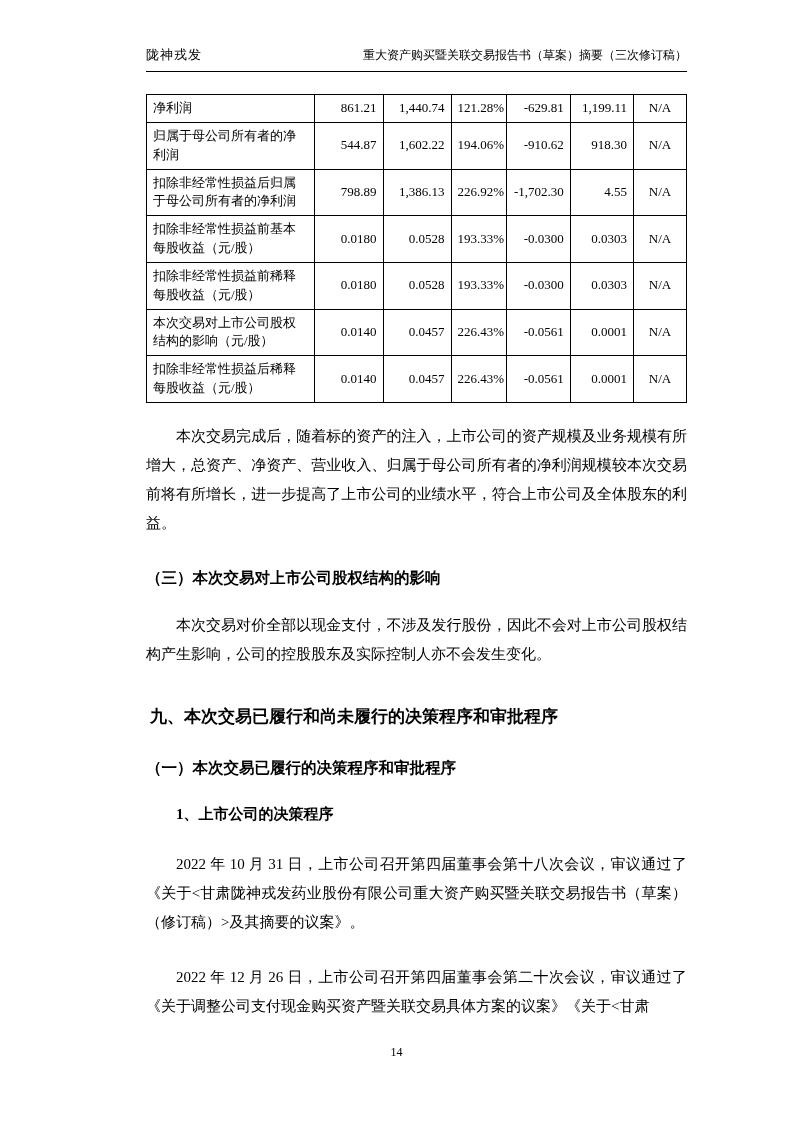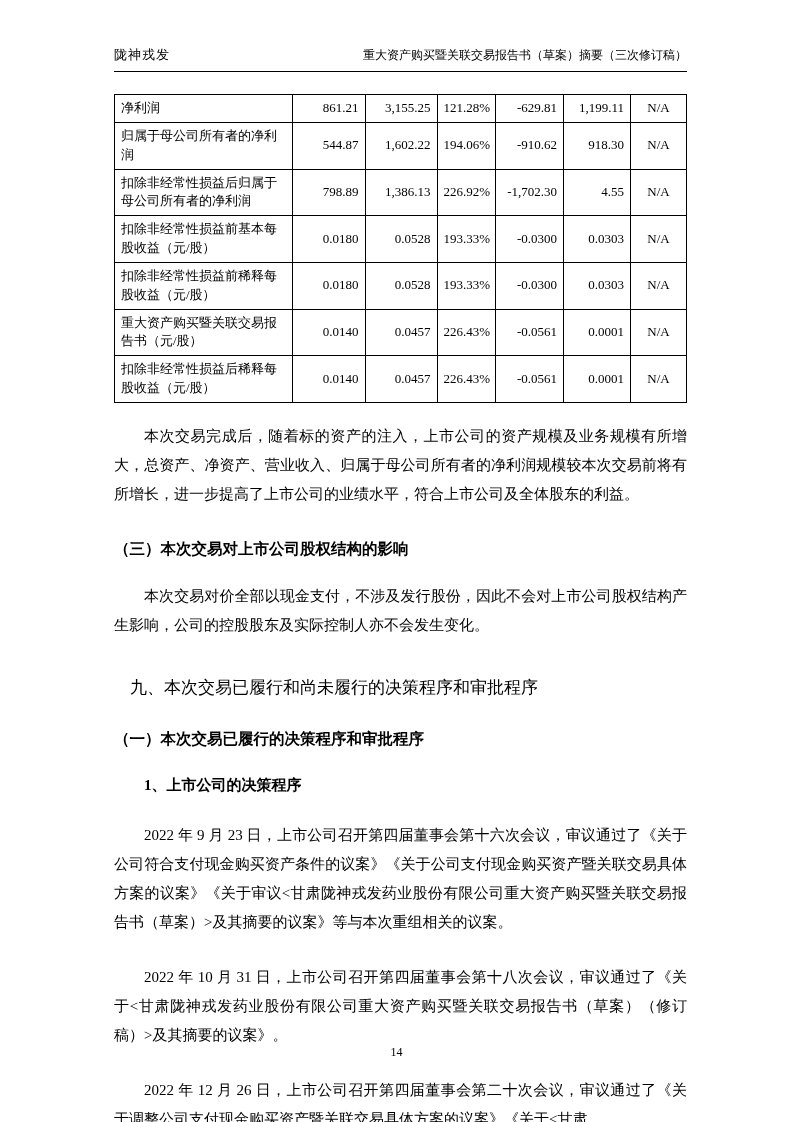--- a/index.html
+++ b/index.html
@@ -6,20 +6,21 @@
   html, body { margin: 0; padding: 0; background: #e8e8e8; }
   .page {
     position: relative;
     width: 793px;
     height: 1122px;
     margin: 0 auto;
     background: #ffffff;
     font-family: "Liberation Serif", "DejaVu Serif", serif;
     color: #000;
     overflow: hidden;
+    padding-left: 32px;
   }
   .content {
     padding: 46px 106px 0 114px;
   }
   
   .doc-header {
     display: flex;
     justify-content: space-between;
     align-items: flex-end;
     border-bottom: 1px solid #000;
@@ -55,23 +56,23 @@
     margin: 19px 0;
   }
   .h-sub {
     font-family: "Liberation Sans", "DejaVu Sans", sans-serif;
     font-weight: bold;
     font-size: 15.5px;
     margin: 30px 0 22px 0;
   }
   .h-main {
     font-family: "Liberation Sans", "DejaVu Sans", sans-serif;
-    font-weight: normal;
+    font-weight: bold;
     font-size: 17px;
-    margin: 36px 0 26px 16px;
+    margin: 36px 0 26px 4px;
   }
   .h-item {
     font-size: 15px;
     text-indent: 2em;
     margin: 26px 0 10px 0;
     font-weight: bold;
   }
   .para-dated { margin: 26px 0; }
 
   
@@ -102,21 +103,21 @@
         <col style="width:12.6%">
         <col style="width:10.2%">
         <col style="width:11.9%">
         <col style="width:11.7%">
         <col style="width:9.8%">
       </colgroup>
       <tbody>
         <tr>
           <td class="c-label">净利润</td>
           <td class="c-num">861.21</td>
-          <td class="c-num">3,155.25</td>
+          <td class="c-num">1,440.74</td>
           <td class="c-num">121.28%</td>
           <td class="c-num">-629.81</td>
           <td class="c-num">1,199.11</td>
           <td class="c-na">N/A</td>
         </tr>
         <tr>
           <td class="c-label">归属于母公司所有者的净利润</td>
           <td class="c-num">544.87</td>
           <td class="c-num">1,602.22</td>
           <td class="c-num">194.06%</td>
@@ -145,21 +146,21 @@
         <tr>
           <td class="c-label">扣除非经常性损益前稀释每股收益（元/股）</td>
           <td class="c-num">0.0180</td>
           <td class="c-num">0.0528</td>
           <td class="c-num">193.33%</td>
           <td class="c-num">-0.0300</td>
           <td class="c-num">0.0303</td>
           <td class="c-na">N/A</td>
         </tr>
         <tr>
-          <td class="c-label">重大资产购买暨关联交易报告书（元/股）</td>
+          <td class="c-label">本次交易对上市公司股权结构的影响（元/股）</td>
           <td class="c-num">0.0140</td>
           <td class="c-num">0.0457</td>
           <td class="c-num">226.43%</td>
           <td class="c-num">-0.0561</td>
           <td class="c-num">0.0001</td>
           <td class="c-na">N/A</td>
         </tr>
         <tr>
           <td class="c-label">扣除非经常性损益后稀释每股收益（元/股）</td>
           <td class="c-num">0.0140</td>
@@ -177,21 +178,20 @@
     <div class="h-sub">（三）本次交易对上市公司股权结构的影响</div>
 
     <p class="para">本次交易对价全部以现金支付，不涉及发行股份，因此不会对上市公司股权结构产生影响，公司的控股股东及实际控制人亦不会发生变化。</p>
 
     <div class="h-main">九、本次交易已履行和尚未履行的决策程序和审批程序</div>
 
     <div class="h-sub">（一）本次交易已履行的决策程序和审批程序</div>
 
     <div class="h-item">1、上市公司的决策程序</div>
 
-    <p class="para para-dated">2022 年 9 月 23 日，上市公司召开第四届董事会第十六次会议，审议通过了《关于公司符合支付现金购买资产条件的议案》《关于公司支付现金购买资产暨关联交易具体方案的议案》《关于审议&lt;甘肃陇神戎发药业股份有限公司重大资产购买暨关联交易报告书（草案）&gt;及其摘要的议案》等与本次重组相关的议案。</p>
 
     <p class="para para-dated">2022 年 10 月 31 日，上市公司召开第四届董事会第十八次会议，审议通过了《关于&lt;甘肃陇神戎发药业股份有限公司重大资产购买暨关联交易报告书（草案）（修订稿）&gt;及其摘要的议案》。</p>
 
     <p class="para para-dated">2022 年 12 月 26 日，上市公司召开第四届董事会第二十次会议，审议通过了《关于调整公司支付现金购买资产暨关联交易具体方案的议案》《关于&lt;甘肃</p>
 
   </div>
 
   <div class="page-footer">14</div>
 </div>
 

